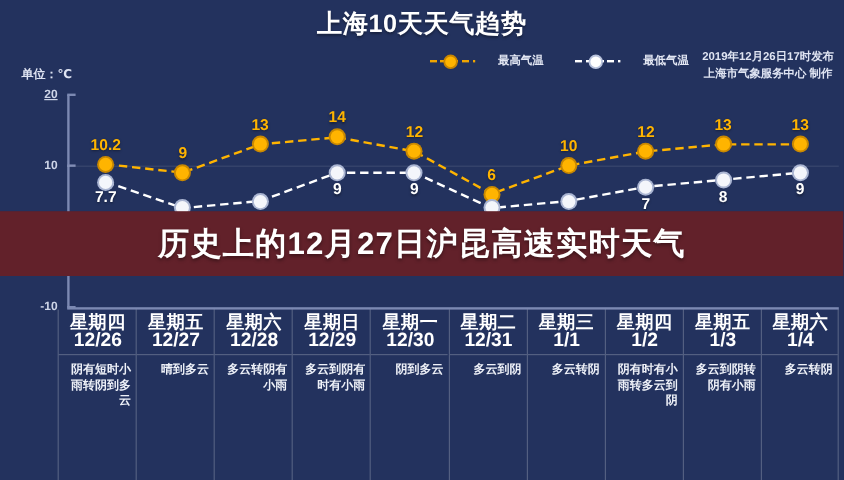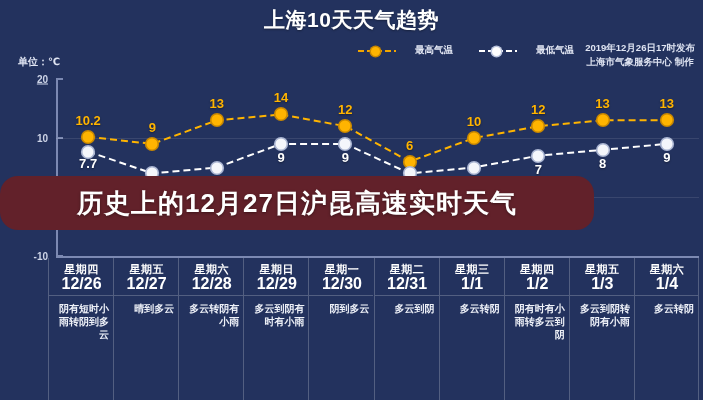--- a/index.html
+++ b/index.html
@@ -82,42 +82,41 @@
 
   
   .table-area{ position:absolute; left:48px; top:258px; width:651px; height:142px; }
   .col{
     position:absolute; top:0; height:142px;
     border-left:1px solid rgba(255,255,255,.22);
     padding:4px 4px 0 5px;
   }
   .col:last-child{ border-right:1px solid rgba(255,255,255,.22); }
   .col-week{
-    font-size:11px; font-weight:bold; color:#ffffff; text-align:center;
+    font-size:15px; font-weight:bold; color:#ffffff; text-align:center;
     line-height:14px; letter-spacing:.5px;
   }
   .col-date{
     font-size:16px; font-weight:bold; color:#ffffff; text-align:center;
     line-height:14px; margin-top:1px;
   }
   .col-sep{
     height:1px; background:rgba(255,255,255,.22); margin:4px -4px 0 -5px;
   }
   .col-desc{
     font-size:10px; font-weight:bold; color:#eef1f8; line-height:13px;
     margin-top:6px; text-align:right; word-break:break-all;
   }
 
   
   .overlay-banner{
-    position:absolute; left:0; top:176px; width:594px; height:54px;
+    position:absolute; left:0; top:176px; width:703px; height:54px;
     background:#62212a;
     display:flex; align-items:center; justify-content:center;
     z-index:40;
-    border-radius:18px;
   }
   .overlay-text{
     font-size:26px; font-weight:bold; color:#ffffff; letter-spacing:1px;
     text-shadow:0 1px 3px rgba(0,0,0,.4);
   }
 </style>
 </head>
 <body>
 
 <div id="stage">

